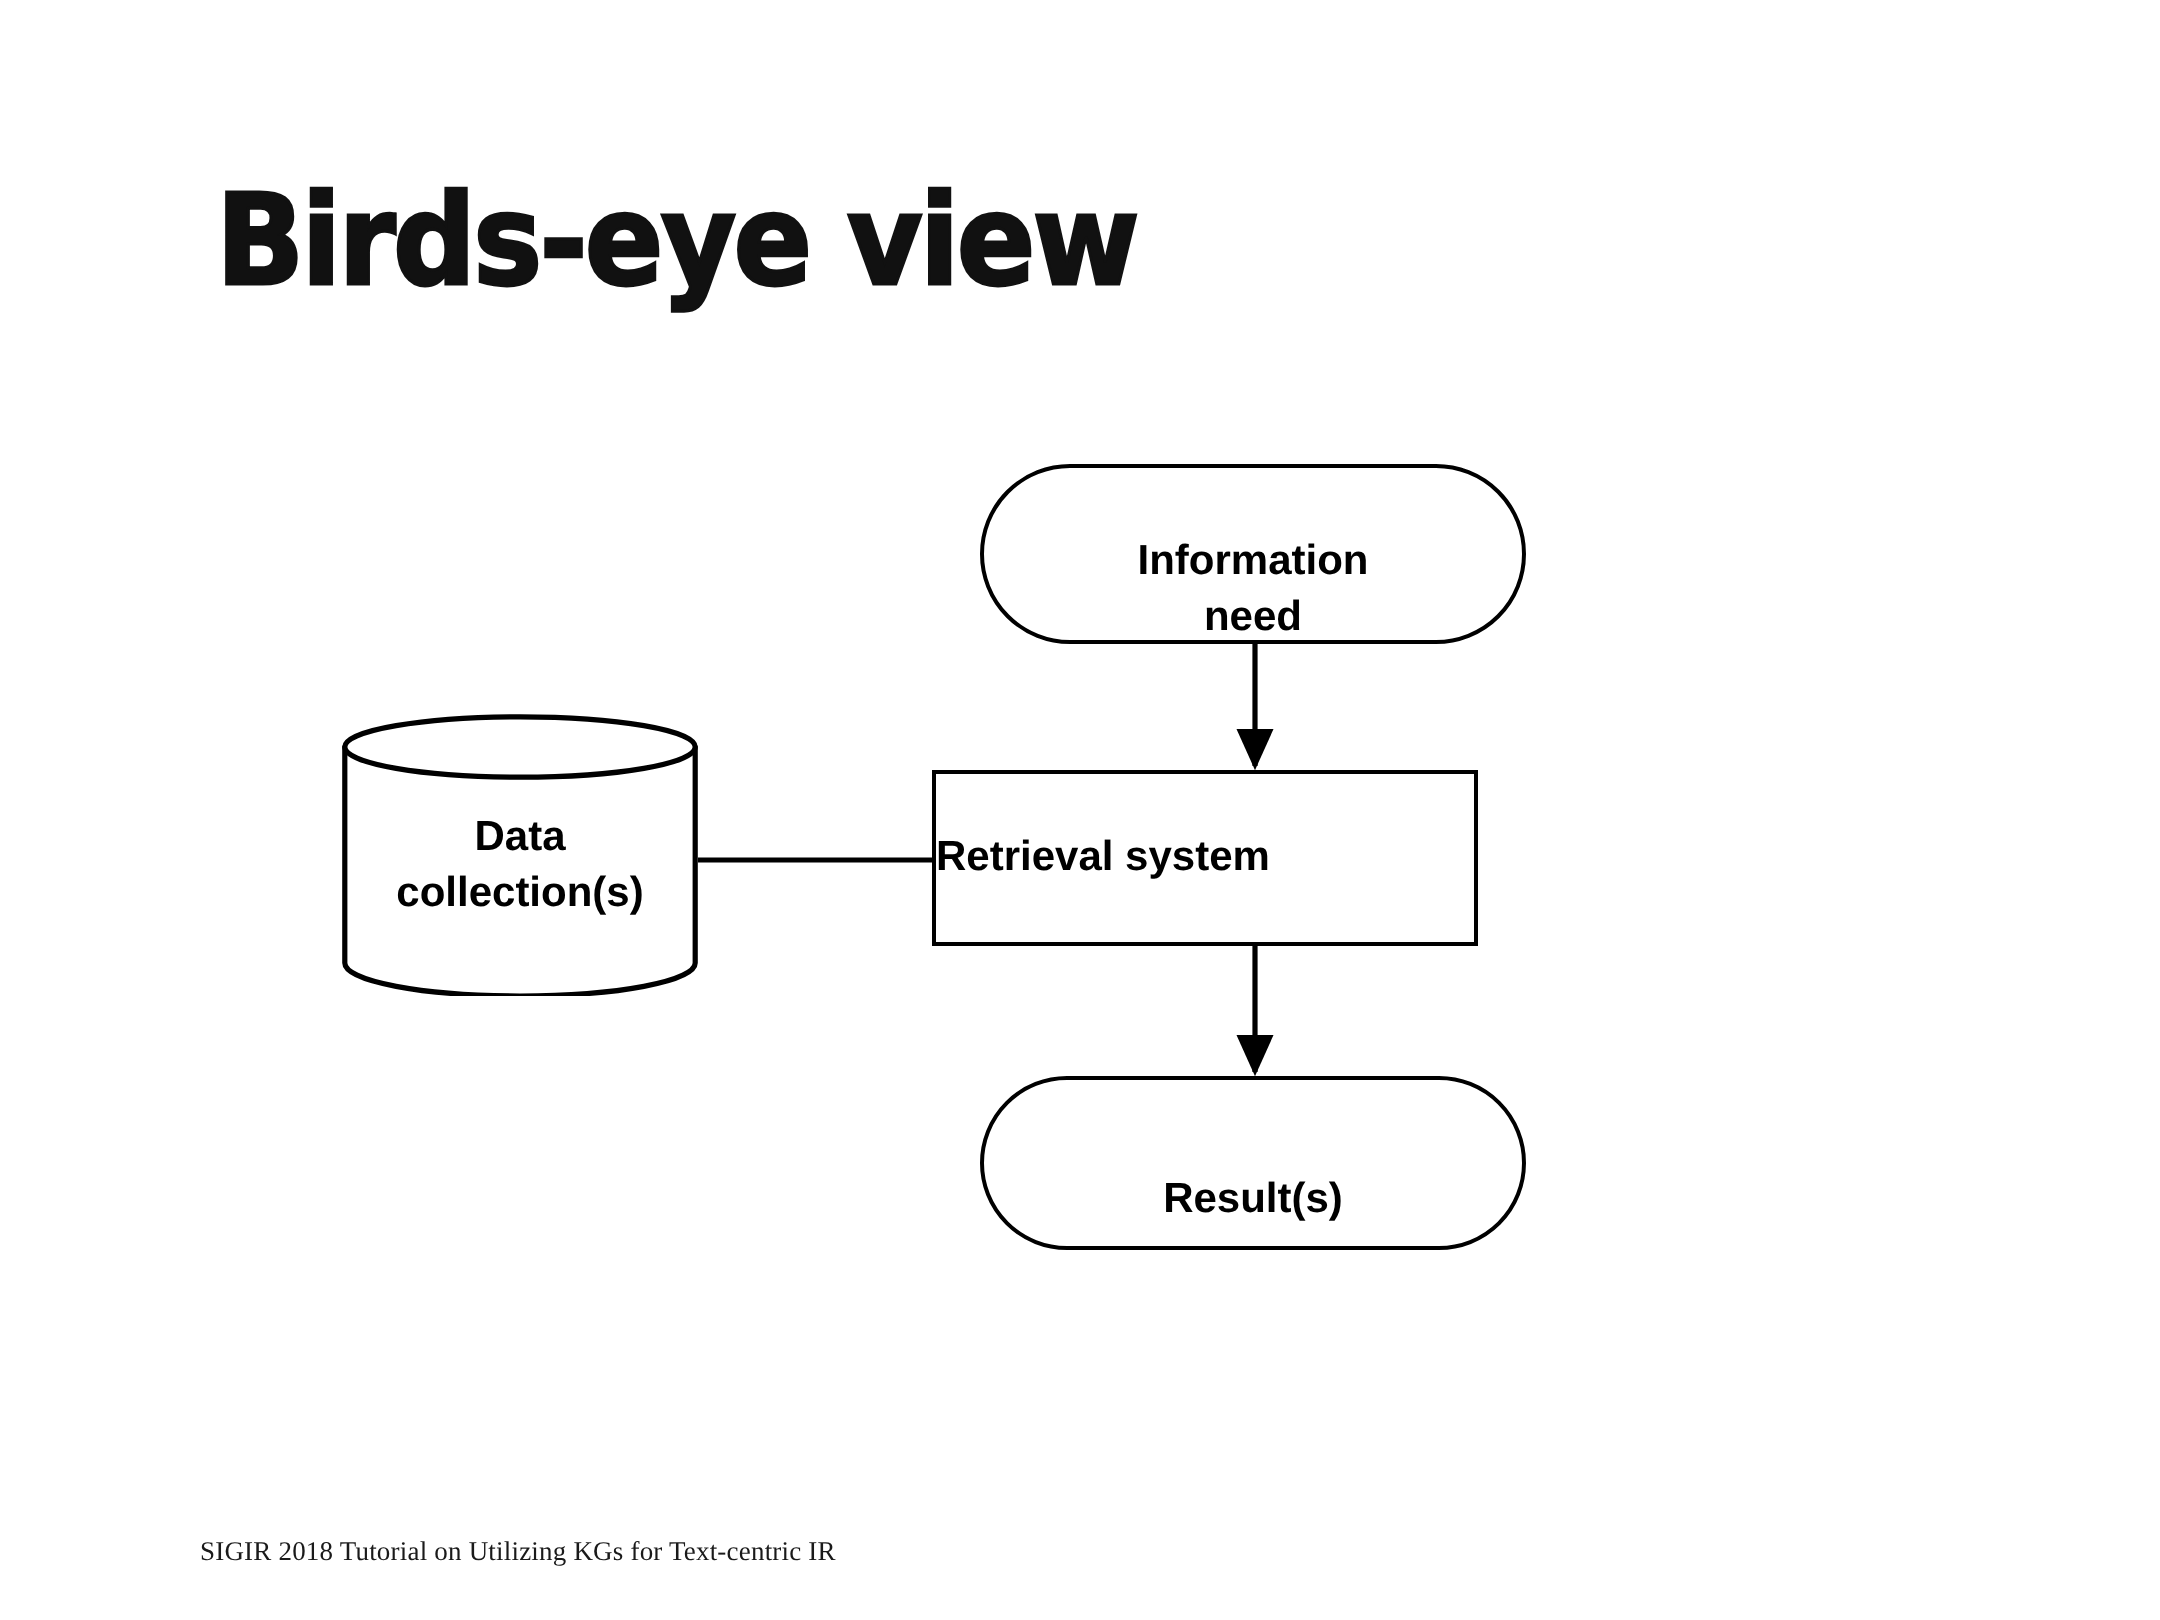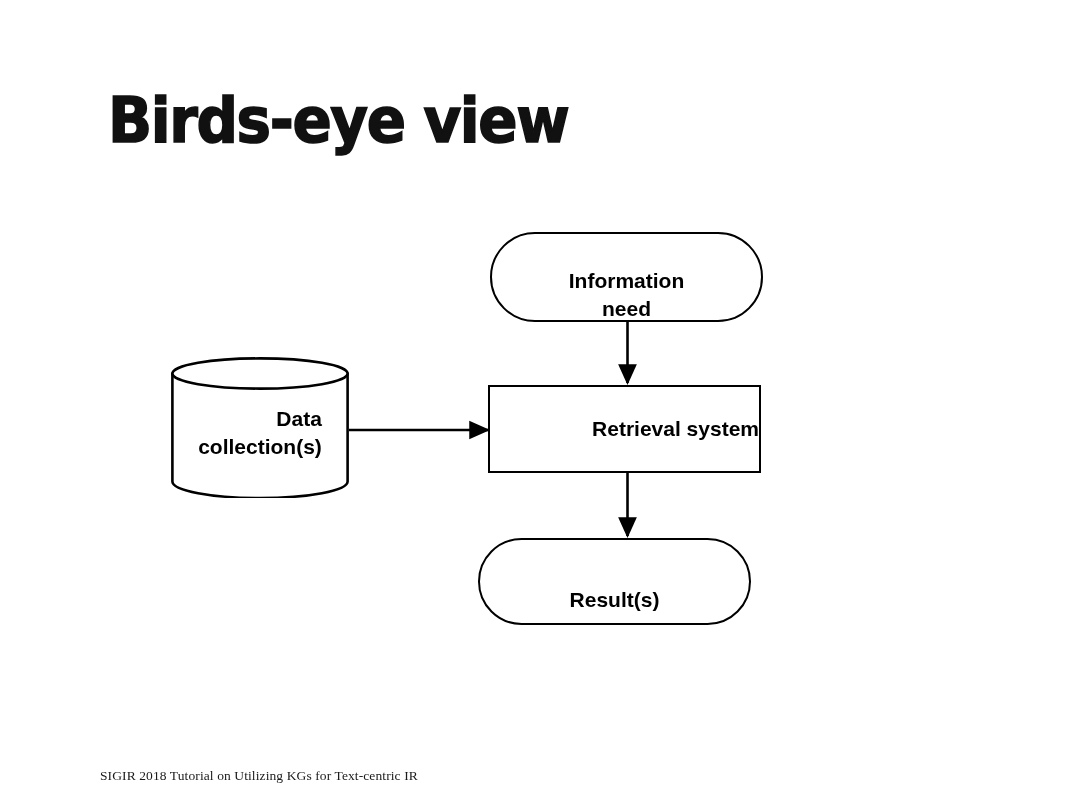--- a/index.html
+++ b/index.html
@@ -69,40 +69,40 @@
 
   #node-information-need {
     left: 490px;
     top: 232px;
     width: 273px;
     height: 90px;
     border-radius: 45px;
   }
 
   #node-results {
-    left: 478px;
+    left: 490px;
     top: 538px;
     width: 273px;
     height: 87px;
     border-radius: 44px;
   }
 
   
   #node-retrieval-system {
     position: absolute;
     box-sizing: border-box;
-    left: 488px;
+    left: 466px;
     top: 385px;
     width: 273px;
     height: 88px;
     border: 2.6px solid #000000;
     background: #ffffff;
     display: flex;
     align-items: center;
-    justify-content: flex-end;
+    justify-content: flex-start;
   }
   #node-retrieval-system .node-label {
     font-family: "Liberation Sans", sans-serif;
     font-size: 21px;
     font-weight: 700;
     color: #000000;
   }
 
   
   #node-data-collection {
@@ -119,21 +119,21 @@
   }
   #node-data-collection .node-label {
     position: absolute;
     left: 0;
     top: 0;
     width: 180px;
     height: 141px;
     display: flex;
     align-items: center;
     justify-content: center;
-    text-align: right;
+    text-align: center;
     font-family: "Liberation Sans", sans-serif;
     font-size: 21px;
     font-weight: 700;
     line-height: 1.3;
     color: #000000;
     white-space: pre-line;
     padding-top: 10px;
     box-sizing: border-box;
   }
 

